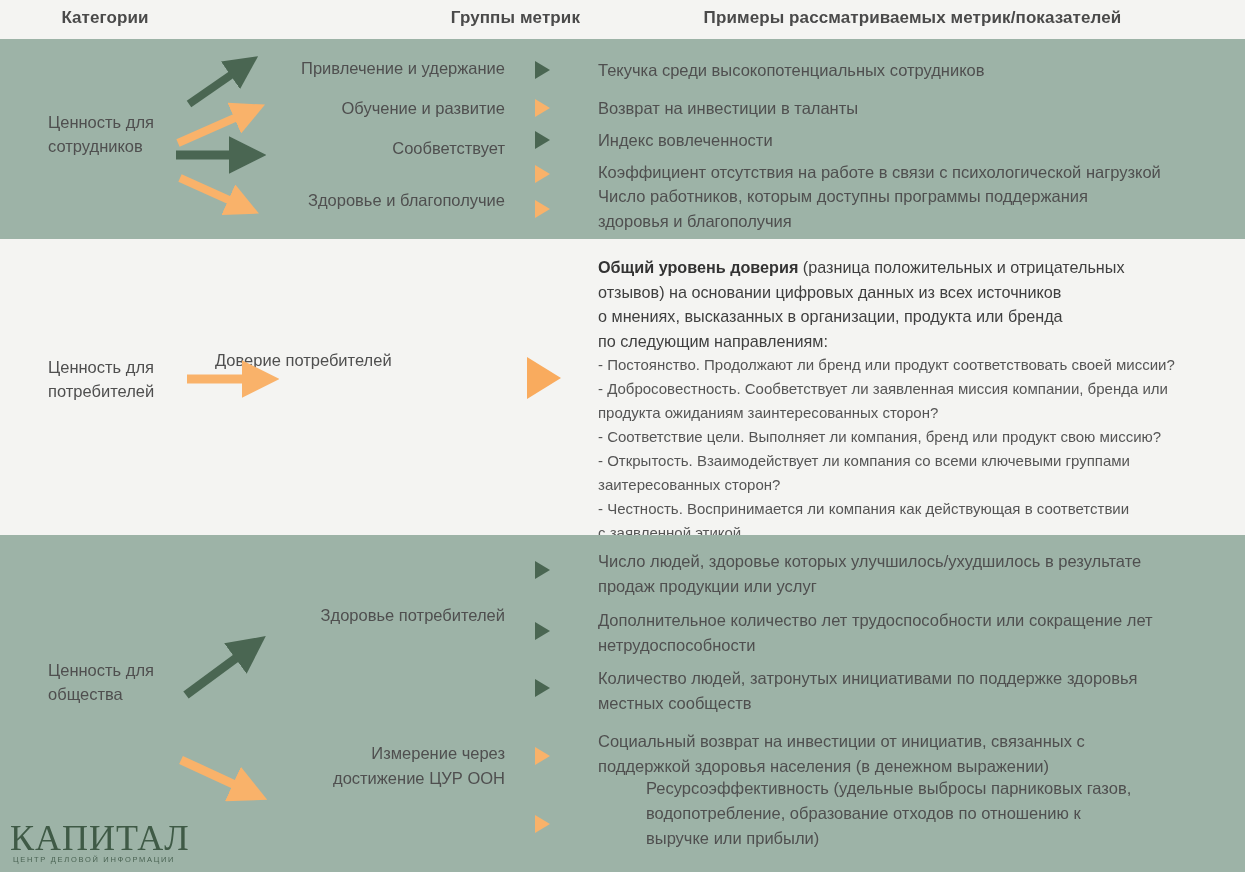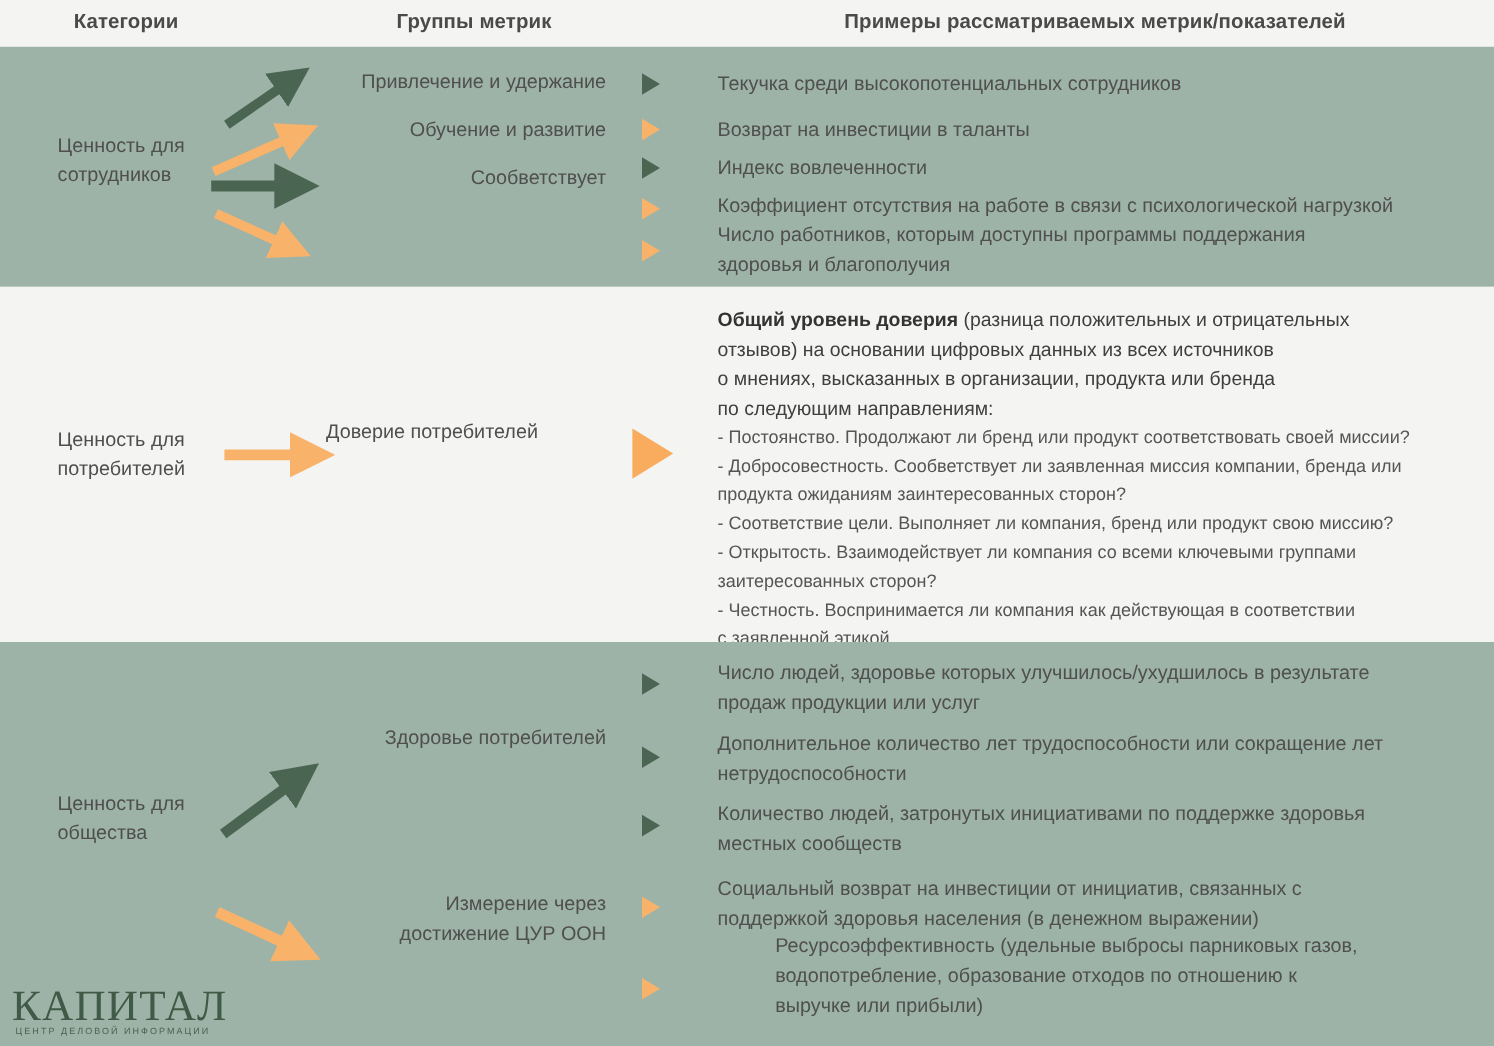--- a/index.html
+++ b/index.html
@@ -30,21 +30,21 @@
   .hdr {
     position: absolute;
     top: 8px;
     font-size: 17px;
     font-weight: bold;
     color: #4a4a4a;
     white-space: nowrap;
     letter-spacing: .1px;
   }
   .hdr-cat   { left: 0;   width: 210px; text-align: center; }
-  .hdr-grp   { left: 210px; width: 370px; text-align: center; }
+  .hdr-grp   { left: 210px; width: 370px; text-align: right; }
   .hdr-ex    { left: 580px; width: 665px; text-align: center; }
 
   
   .band {
     position: absolute;
     left: 0;
     width: 1245px;
   }
   .band-green { background: #9db3a7; }
   .band-light { background: #f4f4f2; }
@@ -167,39 +167,40 @@
   </div>
 
   <div class="band band-green" id="band1"></div>
 
   <div class="cat-label" style="top:110px;">Ценность для
 сотрудников</div>
 
   <div class="grp-label lbl-right" style="top:56px;">Привлечение и удержание</div>
   <div class="grp-label lbl-right" style="top:96px;">Обучение и развитие</div>
   <div class="grp-label lbl-right" style="top:136px;">Сообветствует</div>
+  <div class="grp-label lbl-right" style="top:188px;">Здоровье и благополучие</div>
 
   <div class="tri" style="left:535px; top:61px;"></div>
   <div class="tri orange" style="left:535px; top:99px;"></div>
   <div class="tri" style="left:535px; top:131px;"></div>
   <div class="tri orange" style="left:535px; top:165px;"></div>
   <div class="tri orange" style="left:535px; top:200px;"></div>
 
   <div class="ex-text" style="top:58px;">Текучка среди высокопотенциальных сотрудников</div>
   <div class="ex-text" style="top:96px;">Возврат на инвестиции в таланты</div>
   <div class="ex-text" style="top:128px;">Индекс вовлеченности</div>
   <div class="ex-text" style="top:160px;">Коэффициент отсутствия на работе в связи с психологической нагрузкой</div>
   <div class="ex-text" style="top:184px;">Число работников, которым доступны программы поддержания
 здоровья и благополучия</div>
 
   <div class="band band-light" id="band2"></div>
 
   <div class="cat-label" style="top:355px;">Ценность для
 потребителей</div>
-  <div class="grp-label" style="top:348px; left:215px; width:290px; text-align:center;">Доверие потребителей</div>
+  <div class="grp-label" style="top:348px; left:215px; width:290px; text-align:left;">Доверие потребителей</div>
 
   <div class="tri big" style="left:527px; top:357px;"></div>
 
   <div class="trust-block">
     <div class="lead"><b>Общий уровень доверия</b><span style="white-space:pre-line;"> (разница положительных и отрицательных
 отзывов) на основании цифровых данных из всех источников
 о мнениях, высказанных в организации, продукта или бренда
 по следующим направлениям:</span></div>
     <ul class="trust-list">
       <li>- Постоянство. Продолжают ли бренд или продукт соответствовать своей миссии?</li>

